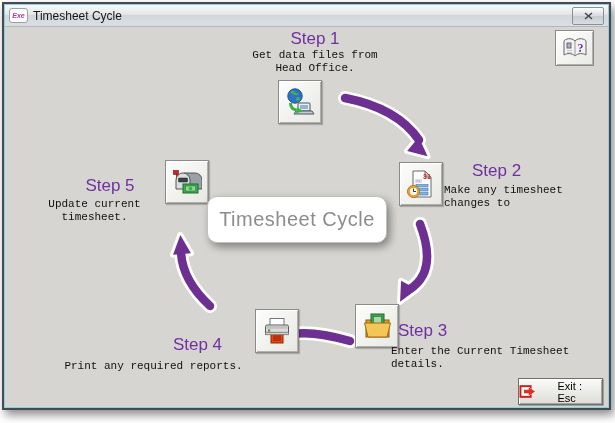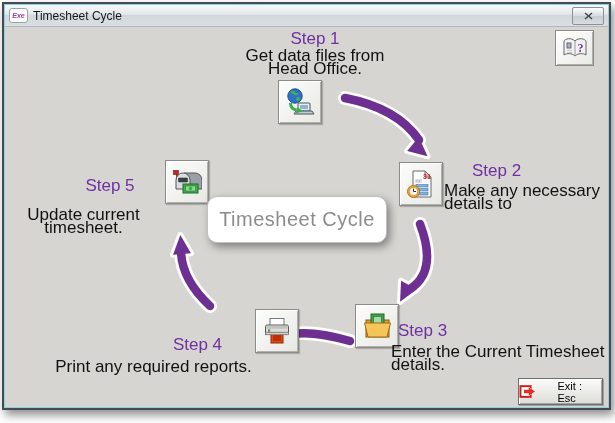--- a/index.html
+++ b/index.html
@@ -28,21 +28,21 @@
   .title-text { font-size:12px; color:#15181b; }
   .close-btn {
     margin-left:auto; width:30px; height:16px; border:1px solid #8b9097; border-radius:2px;
     background:linear-gradient(180deg,#fdfdfd,#d8dce0 48%,#c6ccd2 50%,#dadee2);
     display:inline-flex; align-items:center; justify-content:center; cursor:default;
   }
   .client { position:absolute; left:0; top:23px; right:0; bottom:0; background:#d6d5d1; }
   .arrows { position:absolute; left:0; top:0; pointer-events:none; z-index:1; }
 
   .step-head { position:absolute; font-size:17px; line-height:19px; color:#7030A0; z-index:2; }
-  .step-desc { position:absolute; font-size:17px; line-height:13px; color:#111111; z-index:2; }
+  .step-desc { position:absolute; font-size:11px; line-height:13px; color:#111111; z-index:2;font-family:Liberation Mono, monospace; }
   .step-desc span { display:block; }
   .center-txt { text-align:center; }
   .right-txt  { text-align:center;margin-top:20px; }
 
   .icon-btn {
     position:absolute; width:42px; height:42px; z-index:2;
     background:linear-gradient(135deg,#fdfdfc,#e7e7e3);
     border:1px solid #8b8b88;
     box-shadow:inset 1px 1px 0 #ffffff, inset -1px -1px 0 #b0b0ac, 1px 1px 1px rgba(0,0,0,0.2);
     display:flex; align-items:center; justify-content:center; cursor:default;
@@ -54,21 +54,21 @@
   .s2-head { left:439px; top:133px;margin-left:28px; }
   .s2-desc { left:439px; top:156px; }
   .s3-icon { left:350px; top:276px; }
   .s3-head { left:393px; top:293px; }
   .s3-desc { left:386px; top:317px; }
   .s4-icon { left:250px; top:281px; }
   .s4-head { left:140px; top:287px; width:105px; }
   .s4-desc { left:50px;  top:312px; width:197px; }
   .s5-head { left:55px;  top:128px; width:100px; }
   .s5-icon { left:160px; top:132px; }
-  .s5-desc { left:0px;   top:160px; width:157px; }
+  .s5-desc { left:0px;   top:150px; width:157px;padding-left:11px; }
 
   .center-box {
     position:absolute; left:202px; top:168px; width:178px; height:45px; z-index:3;
     background:#ffffff; border:1px solid #c0c0c0; border-radius:10px;
     box-shadow:3px 4px 8px rgba(0,0,0,0.40);
     display:flex; align-items:center; justify-content:center;
   }
   .center-box span { font-size:20px; color:#8c8c8c; letter-spacing:0.5px; }
 
   .help-btn {
@@ -165,21 +165,21 @@
             <rect x="10" y="19.6" width="12" height="2.4"></rect>
             <rect x="10" y="23.6" width="12" height="2.4"></rect>
           </g>
           <circle cx="7.5" cy="22.5" r="6" fill="#f6a93b" stroke="#b86f14"></circle>
           <circle cx="7.5" cy="22.5" r="4.2" fill="#fff7e8" stroke="#b86f14" stroke-width="0.6"></circle>
           <path d="M7.5,22.5 L7.5,19.6 M7.5,22.5 L10,22.5" stroke="#333" stroke-width="1" fill="none"></path>
         </svg>
       </div>
       <div class="step-head s2-head">Step 2</div>
       <div class="step-desc s2-desc">
-        <span>Make any necessary details to</span>
+        <span>Make any timesheet changes to</span>
       </div>
 
       <div class="icon-btn s3-icon">
         <svg width="30" height="30" viewBox="0 0 30 30">
           <rect x="4" y="9" width="23" height="17" fill="#e29c33" stroke="#8a5c10"></rect>
           <rect x="9" y="3" width="13" height="15" fill="#3fa54d" stroke="#1e6b2c"></rect>
           <rect x="11.5" y="5.5" width="8" height="10" fill="#a8d8a8" stroke="#1e6b2c" stroke-width="0.6"></rect>
           <path d="M2.5,12 h26 l-3.5,14 h-19 z" fill="#f6c558" stroke="#9a6d12"></path>
         </svg>
       </div>

